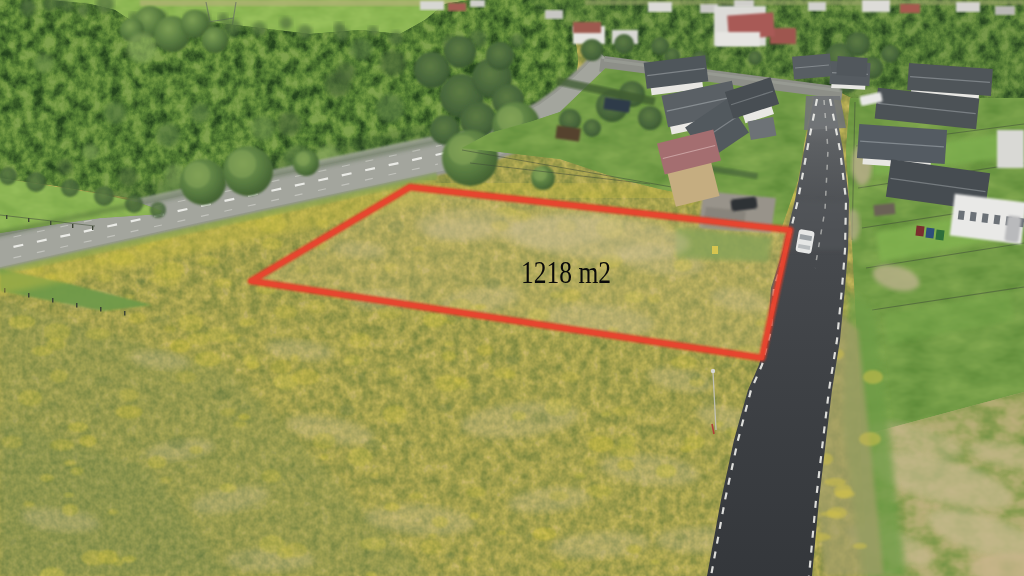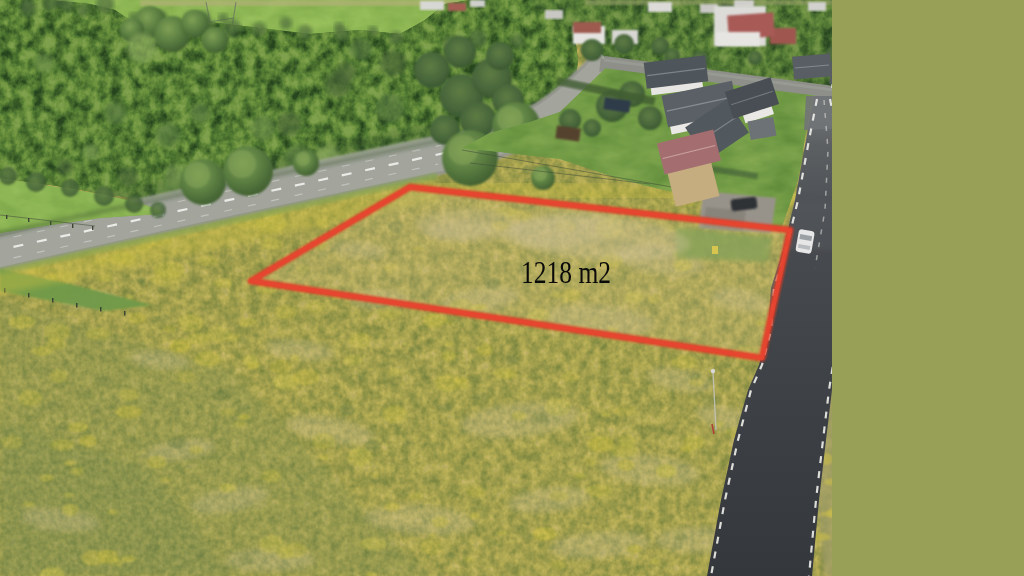--- a/index.html
+++ b/index.html
@@ -1,14 +1,14 @@
 <!DOCTYPE html>
 <html><head><meta charset="utf-8">
 <style>html,body{margin:0;padding:0;background:#98a057;}
-#c{position:relative;width:832px;height:576px;overflow:hidden;}</style>
+#c{position:relative;width:1024px;height:576px;overflow:hidden;}</style>
 </head><body>
 <div id="c">
 <svg width="1024" height="576" viewBox="0 0 1024 576">
 <defs>
 <filter id="scrub" x="-2%" y="-2%" width="104%" height="104%" color-interpolation-filters="sRGB">
  <feTurbulence type="fractalNoise" baseFrequency="0.10 0.08" numOctaves="3" seed="11"></feTurbulence>
  <feColorMatrix type="matrix" values="1.45 0 0 0 -0.22  1.45 0 0 0 -0.22  1.45 0 0 0 -0.22  0 0 0 0 1"></feColorMatrix>
  <feComponentTransfer>
    <feFuncR type="table" tableValues="0.48 0.56 0.65 0.74 0.80"></feFuncR>
    <feFuncG type="table" tableValues="0.52 0.58 0.63 0.70 0.73"></feFuncG>

